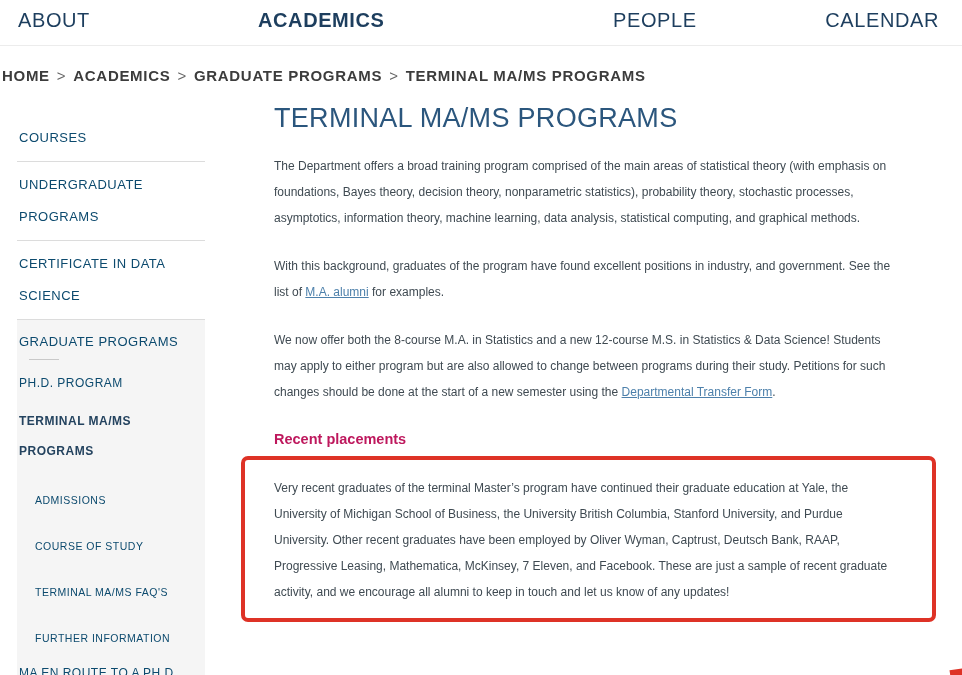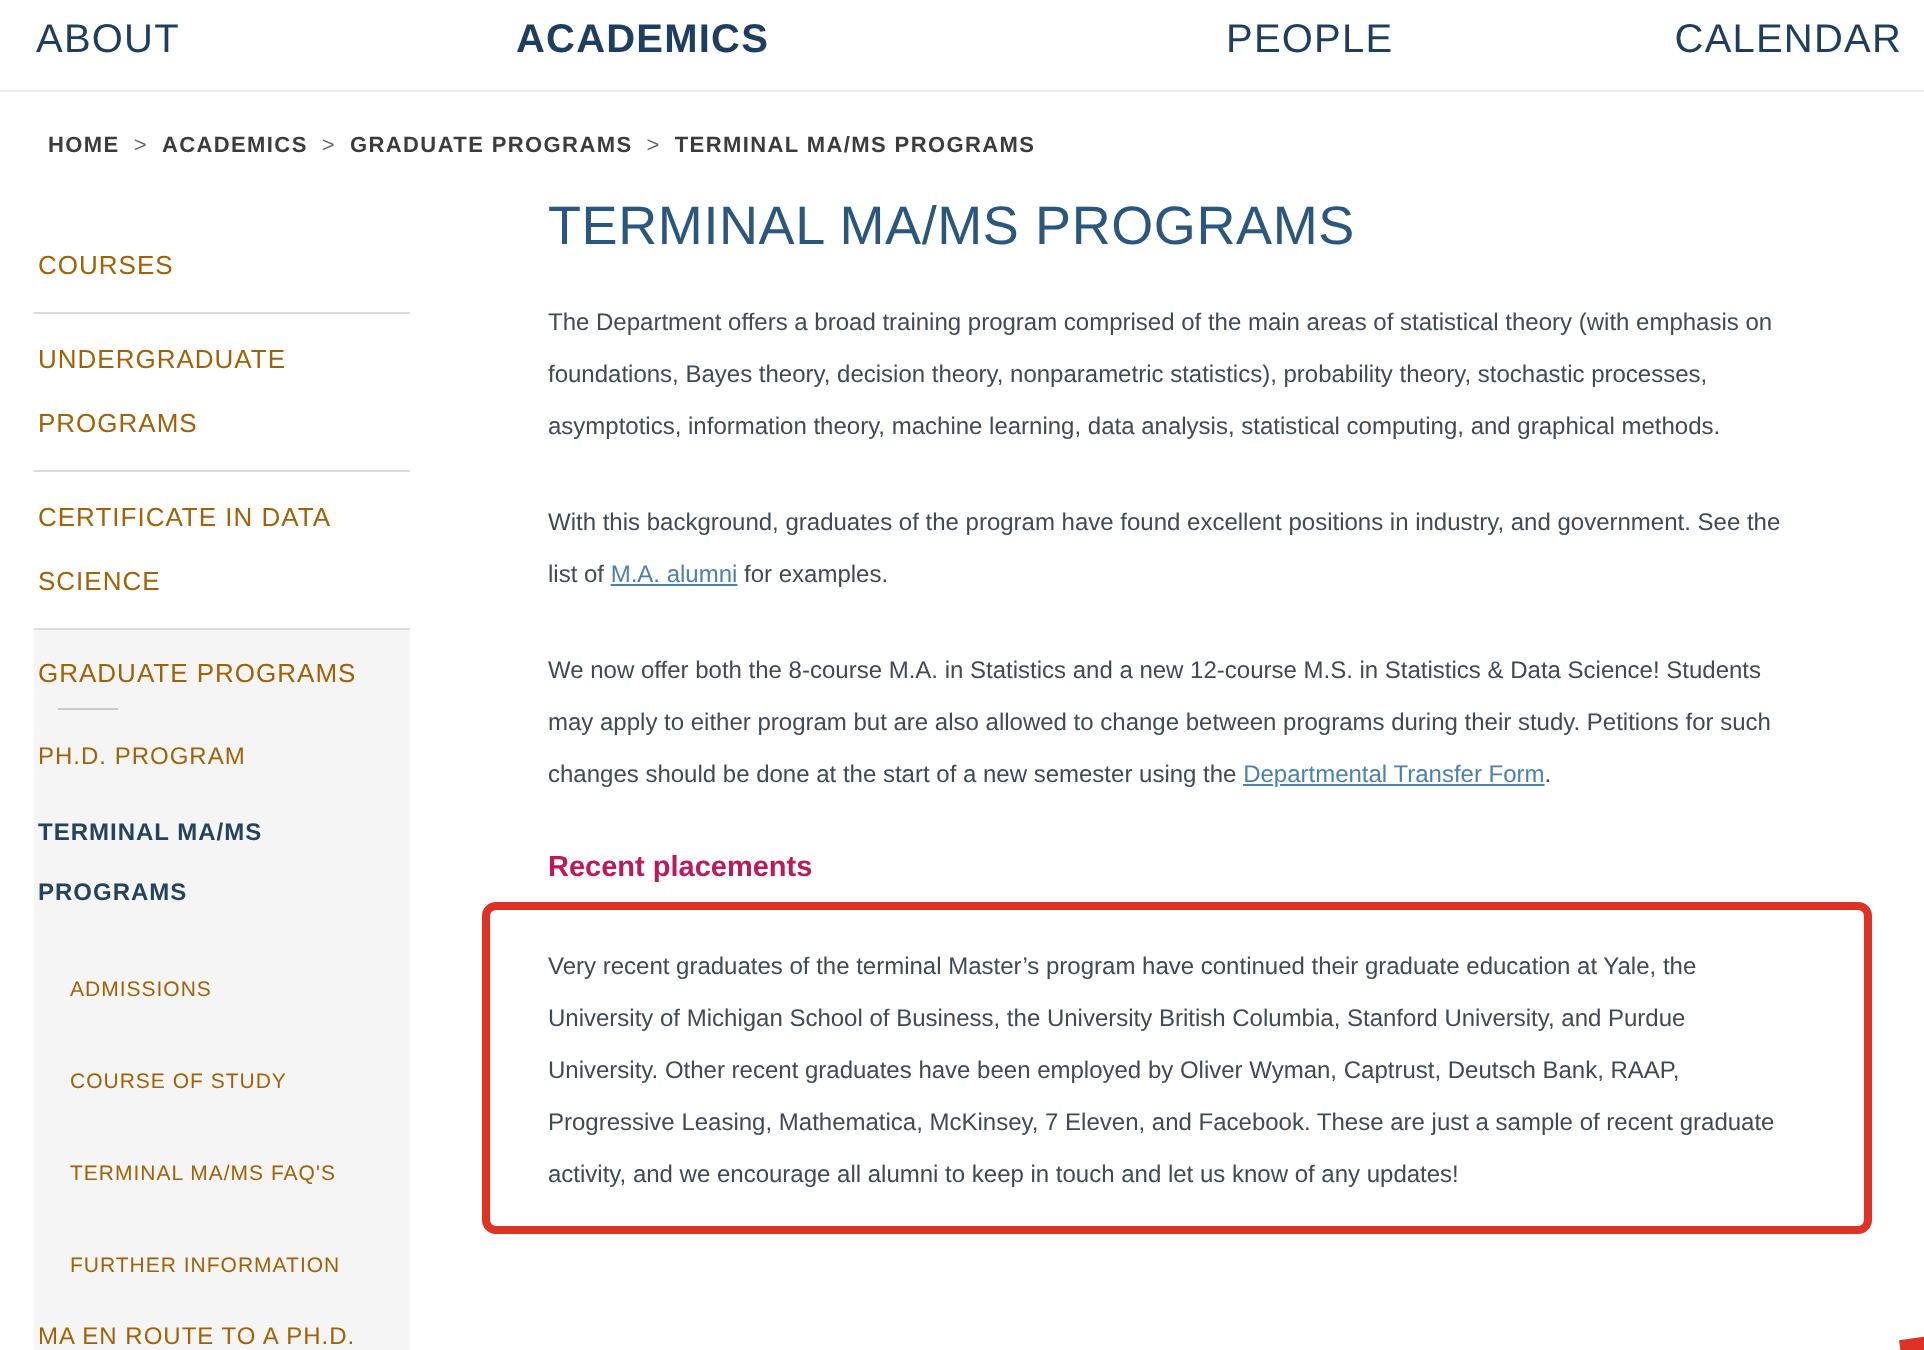--- a/index.html
+++ b/index.html
@@ -13,39 +13,39 @@
   
   .topnav { position: relative; height: 45px; }
   .topnav a {
     position: absolute; top: 9px;
     font-size: 20px; letter-spacing: 0.6px;
     color: #1d3e5e; text-decoration: none; font-weight: 400;
   }
   .nav-about    { left: 18px; }
   .nav-academics{ left: 258px; font-weight: 700 !important; }
   .nav-people   { left: 613px; }
-  .nav-calendar { right: 11px; }
+  .nav-calendar { right: 23px; }
   .nav-divider { border: none; border-top: 1px solid #ececec; margin: 0; }
 
   
   .breadcrumb {
-    padding: 21px 18px 0 24px;
-    font-size: 11px; font-weight: 700; letter-spacing: 0.7px;
+    padding: 21px 18px 0 2px;
+    font-size: 15px; font-weight: 700; letter-spacing: 0.7px;
     color: #3c3c3c; text-transform: uppercase;
   }
   .breadcrumb a { color: #3c3c3c; text-decoration: none; }
   .crumb-sep { margin: 0 7px; font-weight: 400; color: #666; }
 
   
   .page-body { display: flex; align-items: flex-start; }
 
   .sidebar { flex: none; width: 188px; margin-left: 17px; padding-top: 38px; }
   .side-item {
     display: block; text-decoration: none;
-    color: #a16207; letter-spacing: 0.5px;
+    color: #0c4a6e; letter-spacing: 0.5px;
     font-size: 13px; line-height: 32px;
     padding-left: 2px;
   }
   .side-sep { border: none; border-top: 1px solid #dcdcdc; margin: 7px 0; }
   .side-sep.flush { margin-bottom: 0; }
 
   .sidebar-group { background: #f5f5f5; padding: 6px 0 220px 0; }
   .group-underline {
     display: block; width: 30px; border-top: 1px solid #c9c9c9;
     margin: 1px 0 4px 12px;

